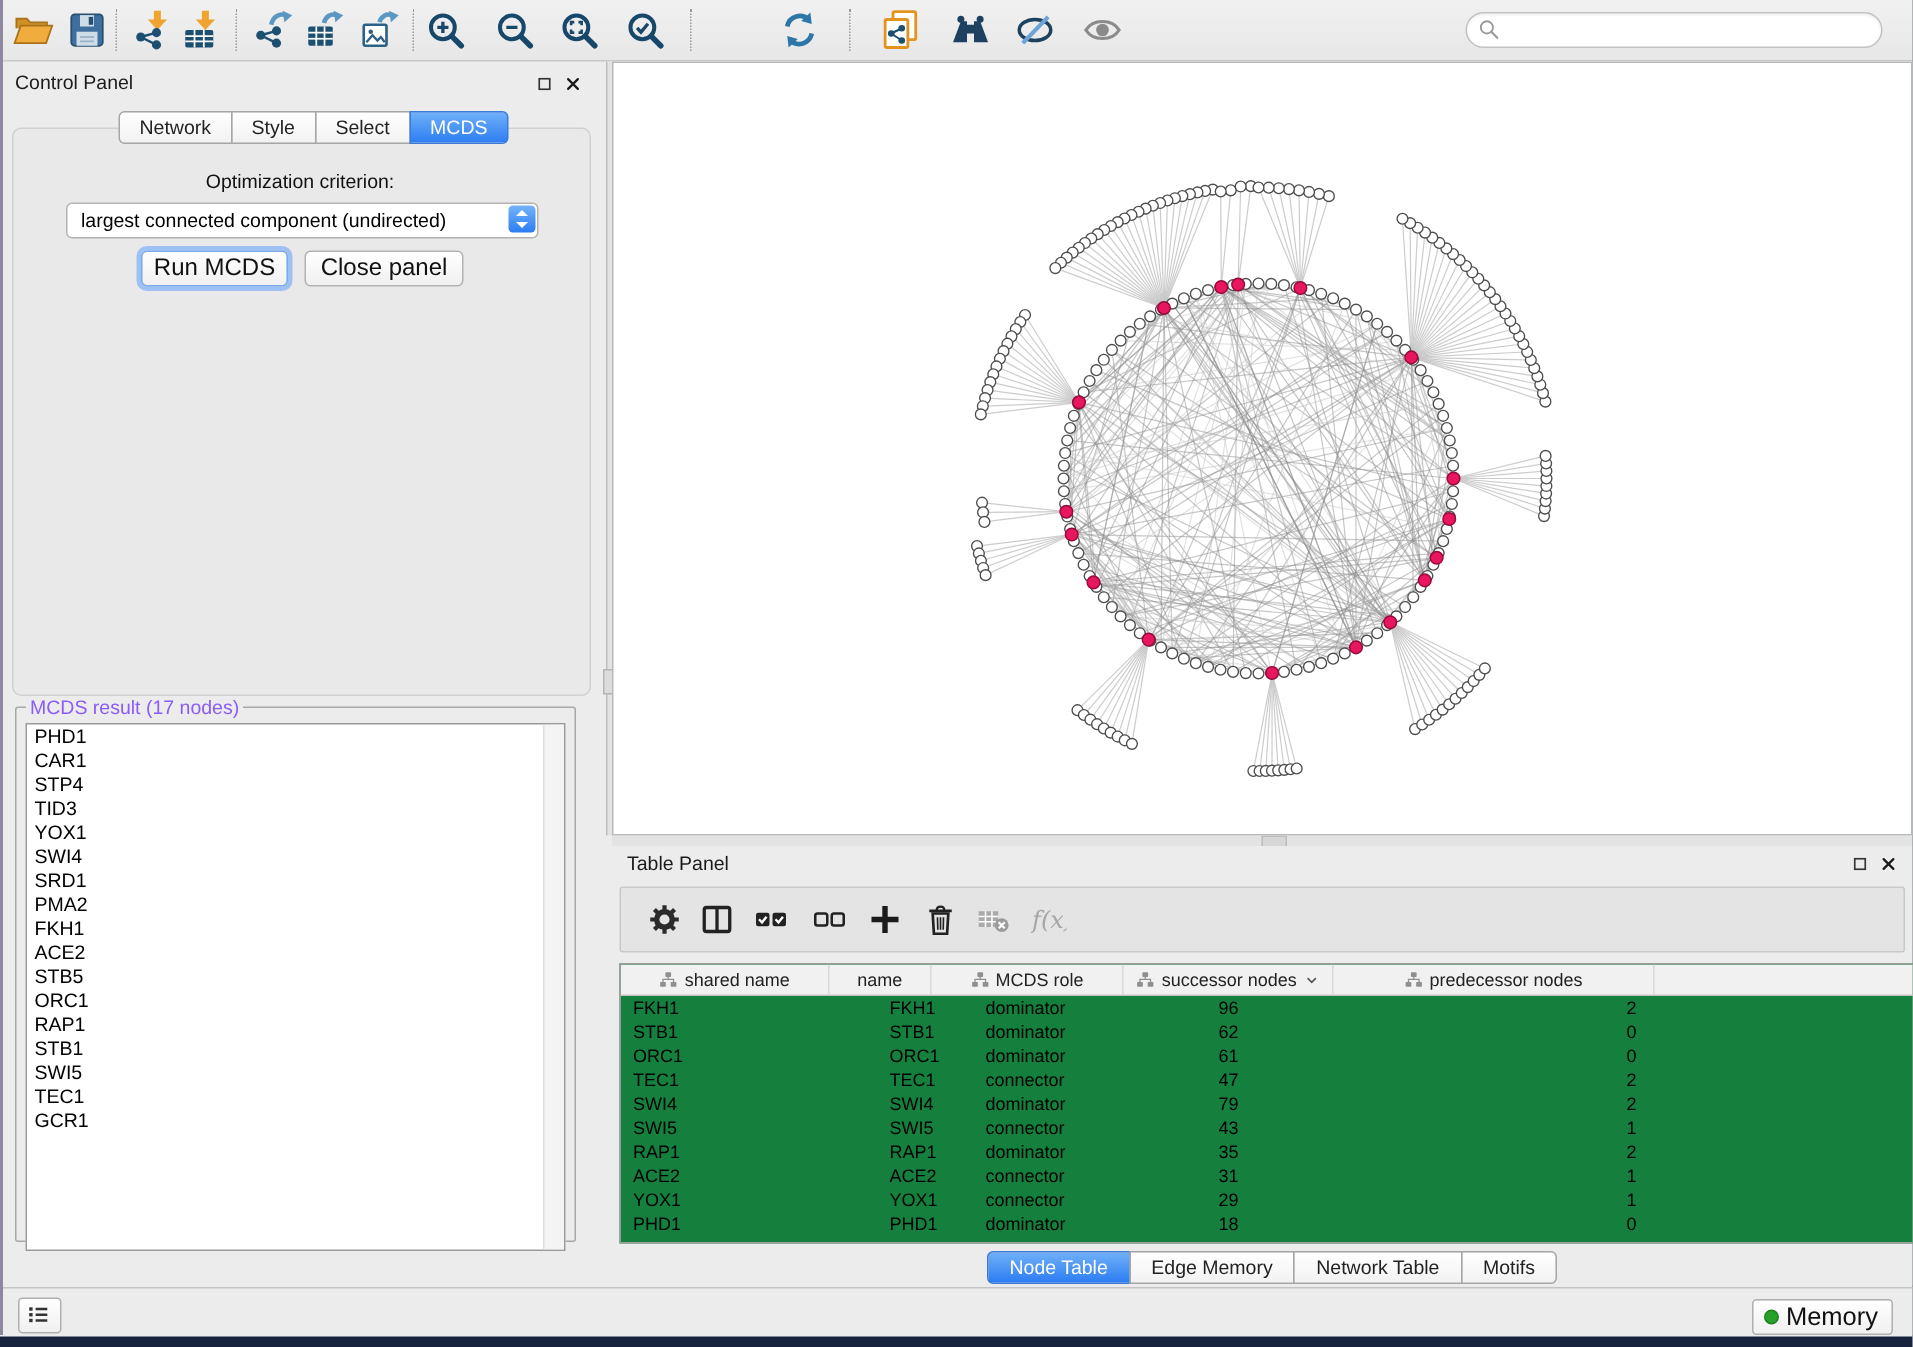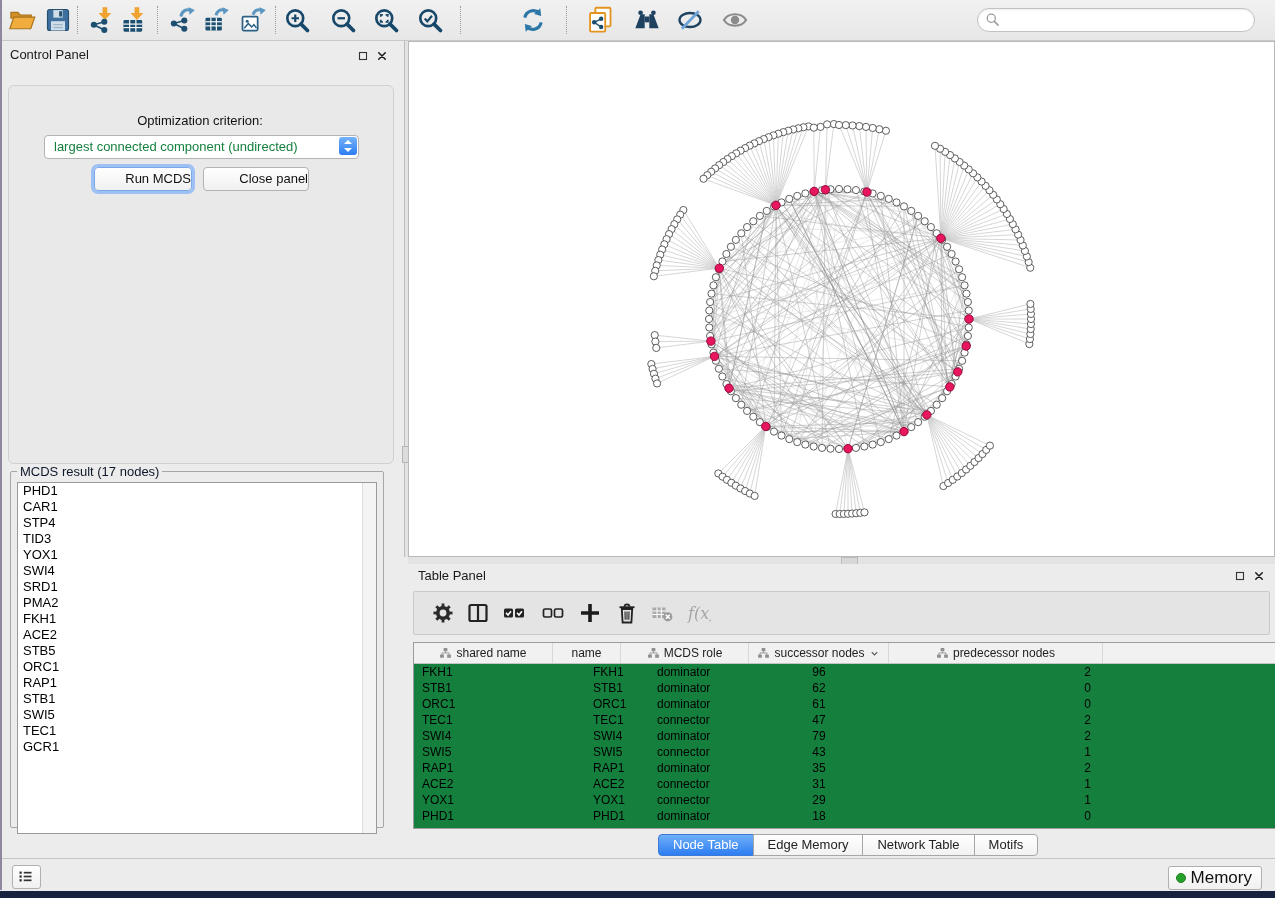--- a/index.html
+++ b/index.html
@@ -21,30 +21,30 @@
   .cp-icons{left:357px;top:50px}
   .panel-icons svg{width:12px;height:12px;cursor:pointer}
   .cp-tabs{position:absolute;left:79px;top:74px;display:flex}
   .seg-tab{height:20px;line-height:20px;padding:0 13px;font-size:13px;color:#222;background:linear-gradient(#ffffff,#f2f2f2);border:1px solid #a6a6a6;margin-left:-1px;cursor:pointer;white-space:nowrap}
   .seg-tab:first-child{border-radius:4px 0 0 4px;margin-left:0}
   .seg-tab:last-child{border-radius:0 4px 4px 0}
   .seg-tab.active{background:linear-gradient(#6fb0f8,#2d7df2);border-color:#3c7ad8;color:#fff}
   .cp-inner{position:absolute;left:8px;top:85px;width:384px;height:377px;background:#e9e9e9;border:1px solid #d0d0d0;border-radius:6px}
   .opt-label{position:absolute;left:0;top:113px;width:400px;text-align:center;font-size:13px;color:#111}
   .opt-select{position:absolute;left:44px;top:135px;width:313px;height:22px;background:#fff;border:1px solid #b3b3b3;border-radius:4px;cursor:pointer}
-  .opt-select .sel-text{position:absolute;left:9px;top:3px;font-size:13px;color:#15803d;white-space:nowrap}
+  .opt-select .sel-text{position:absolute;left:9px;top:3px;font-size:13px;color:#000000;white-space:nowrap}
   .sel-stepper{position:absolute;right:1px;top:1px;width:18px;height:18px;border-radius:3px;background:linear-gradient(#74b3fa,#2d7df2);}
   .sel-stepper .up,.sel-stepper .dn{position:absolute;left:5px;width:0;height:0;border-left:4px solid transparent;border-right:4px solid transparent}
   .sel-stepper .up{top:3px;border-bottom:4px solid #fff}
   .sel-stepper .dn{bottom:3px;border-top:4px solid #fff}
-  .btn{position:absolute;height:22px;background:linear-gradient(#ffffff,#f0f0f0);border:1px solid #b3b3b3;border-radius:4px;font-size:13px;color:#111;text-align:right;line-height:21px;cursor:pointer}
+  .btn{position:absolute;height:22px;background:linear-gradient(#ffffff,#f0f0f0);border:1px solid #b3b3b3;border-radius:4px;font-size:16px;color:#111;text-align:center;line-height:21px;cursor:pointer}
   .btn-run{left:94px;top:167px;width:96px;box-shadow:0 0 0 3px rgba(96,160,255,.55);border-color:#7aa8e8}
   .btn-close{left:203px;top:167px;width:104px}
   fieldset.mcds{position:absolute;left:10px;top:464px;width:372px;height:362px;border:1px solid #a7a7a7;border-radius:2px;margin:0;padding:0;background:#ececec}
-  fieldset.mcds legend{font-size:13px;color:#0f172a;margin-left:6px;padding:0 3px}
+  fieldset.mcds legend{font-size:13px;color:#8b5cf6;margin-left:6px;padding:0 3px}
   .mcds-list{position:absolute;left:6px;top:3px;width:358px;height:350px;background:#fff;border:1px solid #9a9a9a;overflow:hidden}
   .mcds-item{font-size:13px;line-height:16px;padding-left:5px;color:#000;cursor:default}
   .mcds-scroll{position:absolute;right:0;top:0;width:13px;height:100%;background:#f4f4f4;border-left:1px solid #ddd}
   
   .vsplit{position:absolute;left:404px;top:41px;width:4px;height:516px;background:#e3e3e3;border-left:1px solid #bdbdbd;border-right:1px solid #bdbdbd;cursor:col-resize}
   .vsplit .grab{position:absolute;left:-3px;top:405px;width:8px;height:15px;background:#dcdcdc;border:1px solid #b5b5b5}
   .hsplit{position:absolute;left:408px;top:557px;width:867px;height:7px;background:#e3e3e3;cursor:row-resize}
   .hsplit .grab{position:absolute;left:433px;top:0px;width:15px;height:7px;background:#d7d7d7;border:1px solid #bcbcbc}
   
   .netpanel{position:absolute;left:408px;top:41px;width:867px;height:516px;background:#fff;border:1px solid #b9b9b9;box-sizing:border-box}
@@ -369,20 +369,26 @@
   <div class="cp-header">Control Panel</div>
   <div class="panel-icons cp-icons">
     <svg class="icn" viewBox="0 0 24 24">
         <use href="#i-float"></use>
       </svg>
     <svg class="icn" viewBox="0 0 24 24">
         <use href="#i-close"></use>
       </svg>
   </div>
   <div class="cp-inner"></div>
+  <div class="cp-tabs" id="cp-tabs">
+      <div class="seg-tab">Network</div>
+      <div class="seg-tab">Style</div>
+      <div class="seg-tab">Select</div>
+      <div class="seg-tab active">MCDS</div>
+    </div>
   <div class="opt-label">Optimization criterion:</div>
   <div class="opt-select">
     <span class="sel-text">largest connected component (undirected)</span>
     <span class="sel-stepper">
         <span class="up"></span>
         <span class="dn"></span>
       </span>
   </div>
   <div class="btn btn-run">Run MCDS</div>
   <div class="btn btn-close">Close panel</div>

